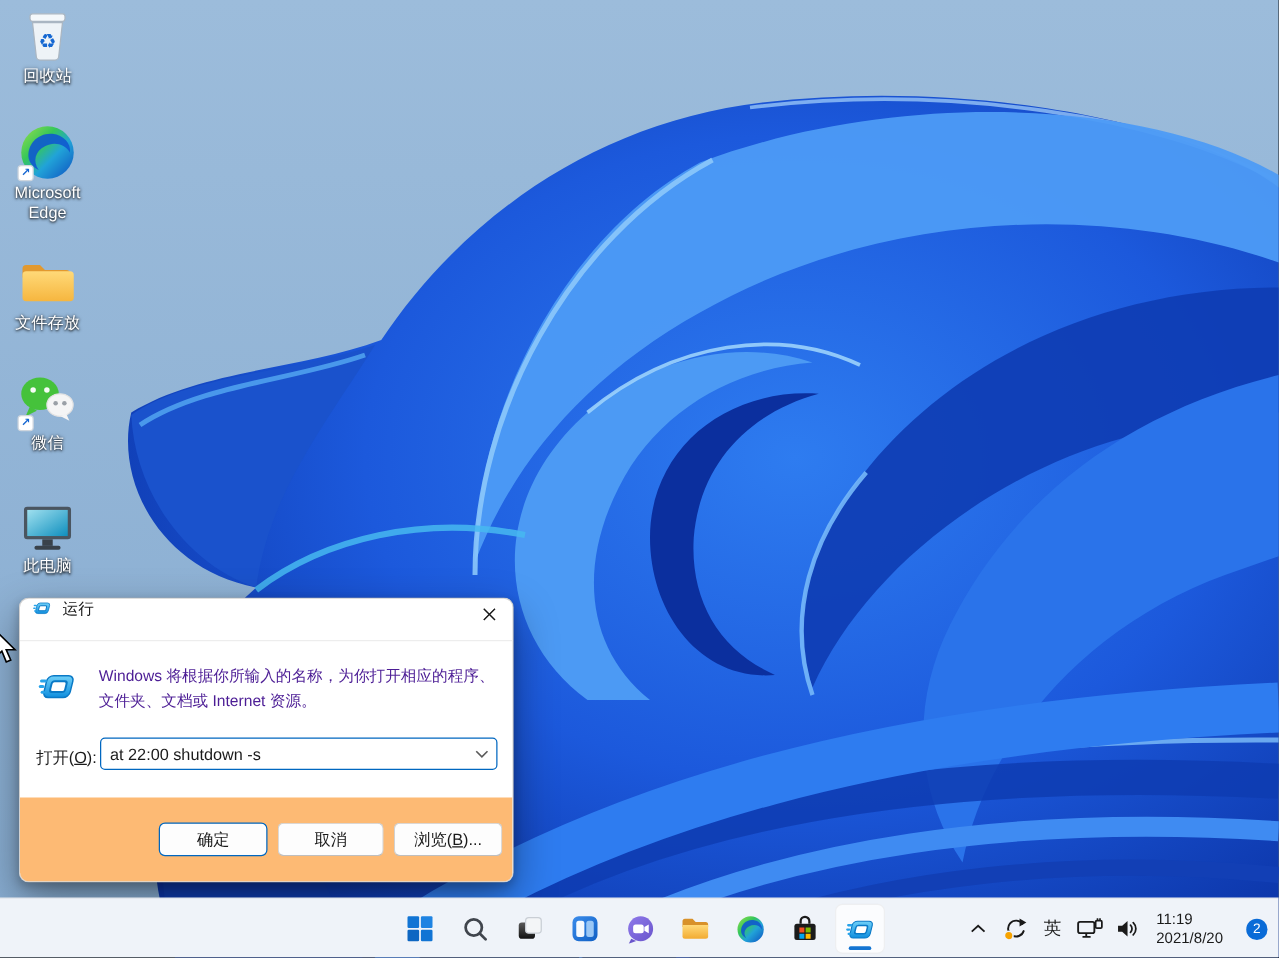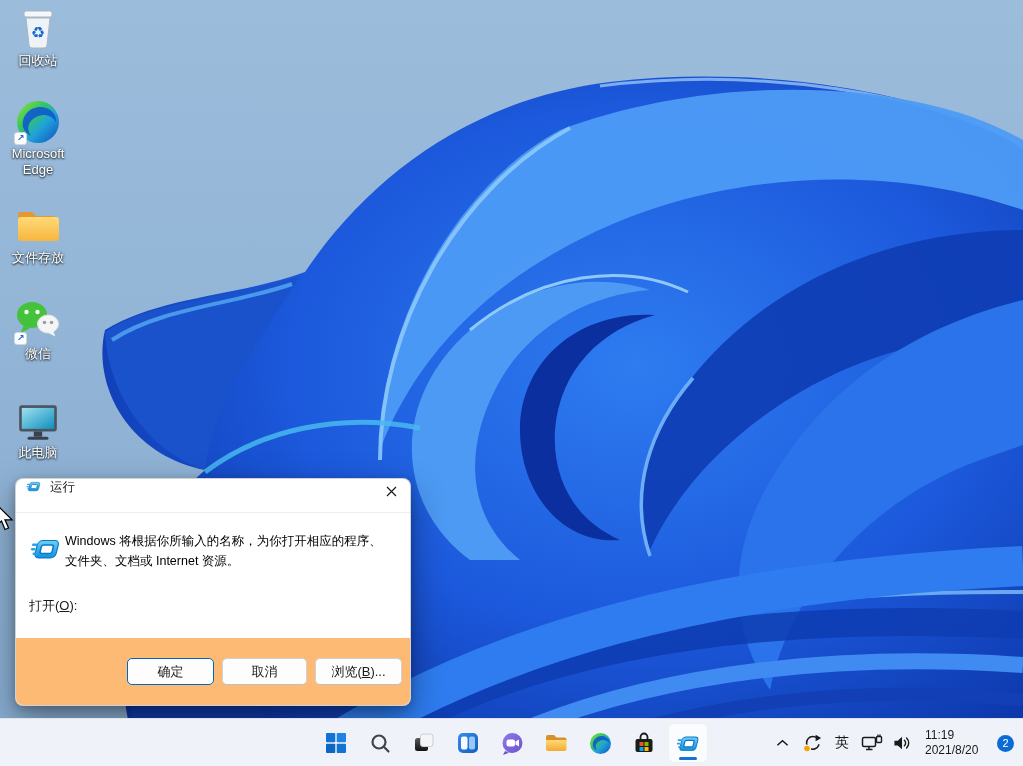--- a/index.html
+++ b/index.html
@@ -29,21 +29,21 @@
     position:absolute;left:15px;top:478px;width:396px;height:228px;z-index:5;
     background:#fff;border-radius:8px;overflow:hidden;
     border:1px solid rgba(0,0,0,.18);box-sizing:border-box;
     box-shadow:0 14px 34px rgba(0,0,0,.38),0 3px 8px rgba(0,0,0,.2);
   }
   .dlg-titlebar{height:33px;display:flex;padding:0 10px;border-bottom:1px solid #ededed;}
   .dlg-title{font-size:12.5px;color:#1a1a1a;margin-left:9px;flex:1;}
   .dlg-close{width:30px;height:24px;display:flex;align-items:center;justify-content:center;margin-right:-6px;cursor:default;}
   .dlg-body{position:relative;height:126px;}
   .dlg-runicon{position:absolute;left:14px;top:21px;}
-  .dlg-desc{position:absolute;left:49px;top:18px;font-size:12.5px;line-height:20px;color:#000000;white-space:nowrap;}
+  .dlg-desc{position:absolute;left:63px;top:18px;font-size:12.5px;line-height:20px;color:#4c1d95;white-space:nowrap;}
   .dlg-open-label{position:absolute;left:13px;top:84px;font-size:13px;color:#1a1a1a;}
   .mnemonic{text-decoration:underline;}
   .dlg-combo{
     position:absolute;left:64px;top:77px;width:318px;height:26px;box-sizing:border-box;
     border:1.5px solid #0067c0;border-radius:4px;background:#fff;display:flex;align-items:center;
   }
   .dlg-combo input{
     flex:1;border:0;outline:0;background:transparent;font-family:inherit;
     font-size:13px;color:#1a1a1a;padding:0 0 0 7px;height:100%;
   }
@@ -236,20 +236,28 @@
     </div>
     <div class="dlg-body">
       <svg class="dlg-runicon" width="31" height="30" viewBox="0 0 31 30">
           <use href="#run-glyph"></use>
         </svg>
       <div class="dlg-desc">
         <div>Windows 将根据你所输入的名称，为你打开相应的程序、</div>
         <div>文件夹、文档或 Internet 资源。</div>
       </div>
       <div class="dlg-open-label"><span>打开(</span><span class="mnemonic">O</span><span>):</span></div>
+      <div class="dlg-combo">
+        <input type="text" value="at 22:00 shutdown -s" style="">
+        <div class="combo-drop">
+          <svg width="11" height="7" viewBox="0 0 11 7">
+              <path d="M1,1 L5.5,5.5 L10,1" stroke="#5b5b5b" stroke-width="1.3" fill="none"></path>
+            </svg>
+        </div>
+      </div>
     </div>
     <div class="dlg-footer">
       <button class="dlg-btn default" id="btn-ok">确定</button>
       <button class="dlg-btn" id="btn-cancel">取消</button>
       <button class="dlg-btn" id="btn-browse"><span>浏览(</span><span class="mnemonic">B</span><span>)...</span></button>
     </div>
   </div>
 
   <div id="taskbar">
     <div class="tb-center">

